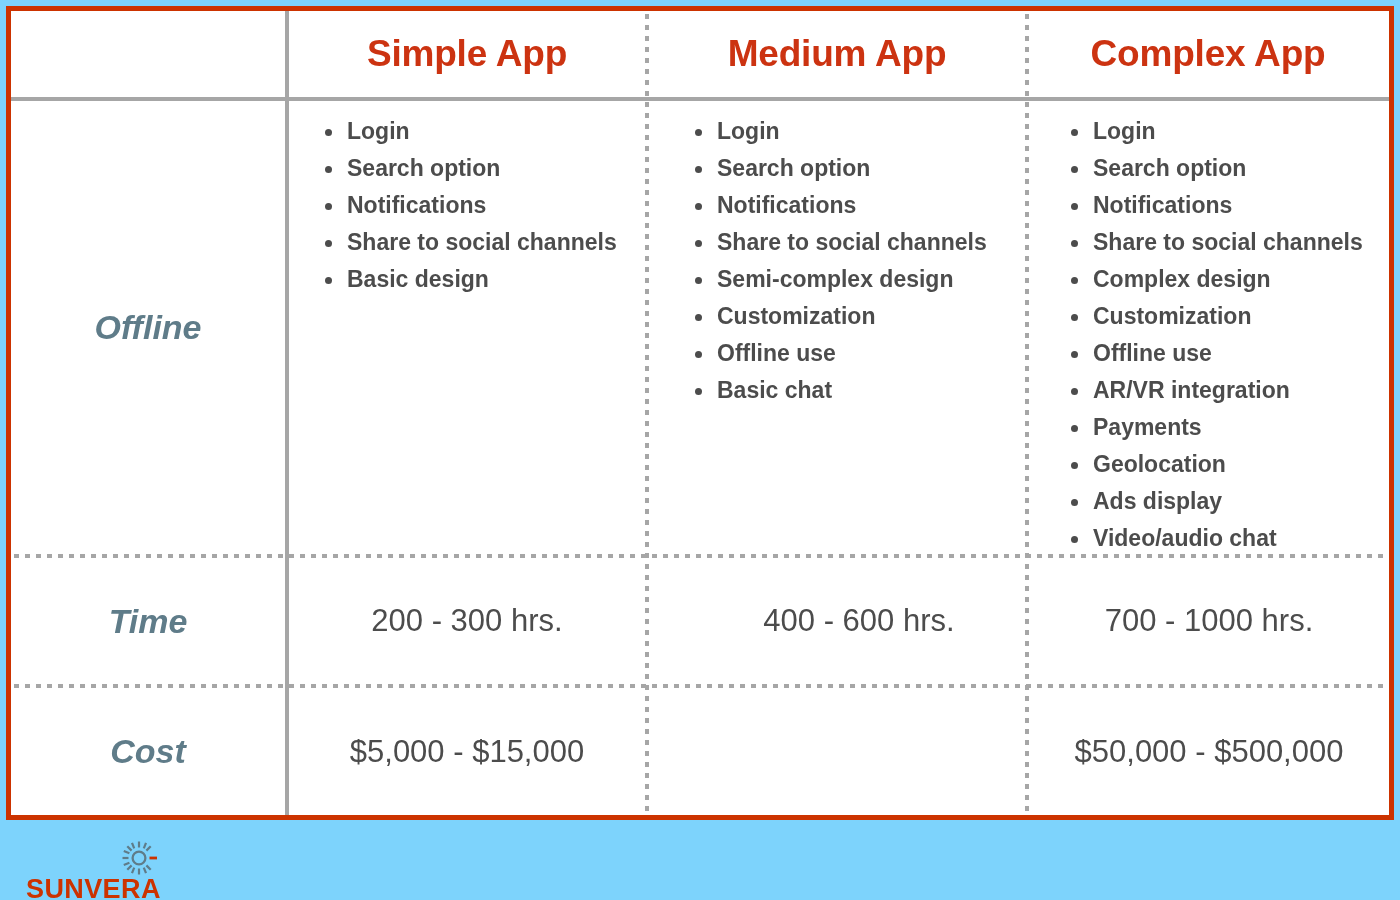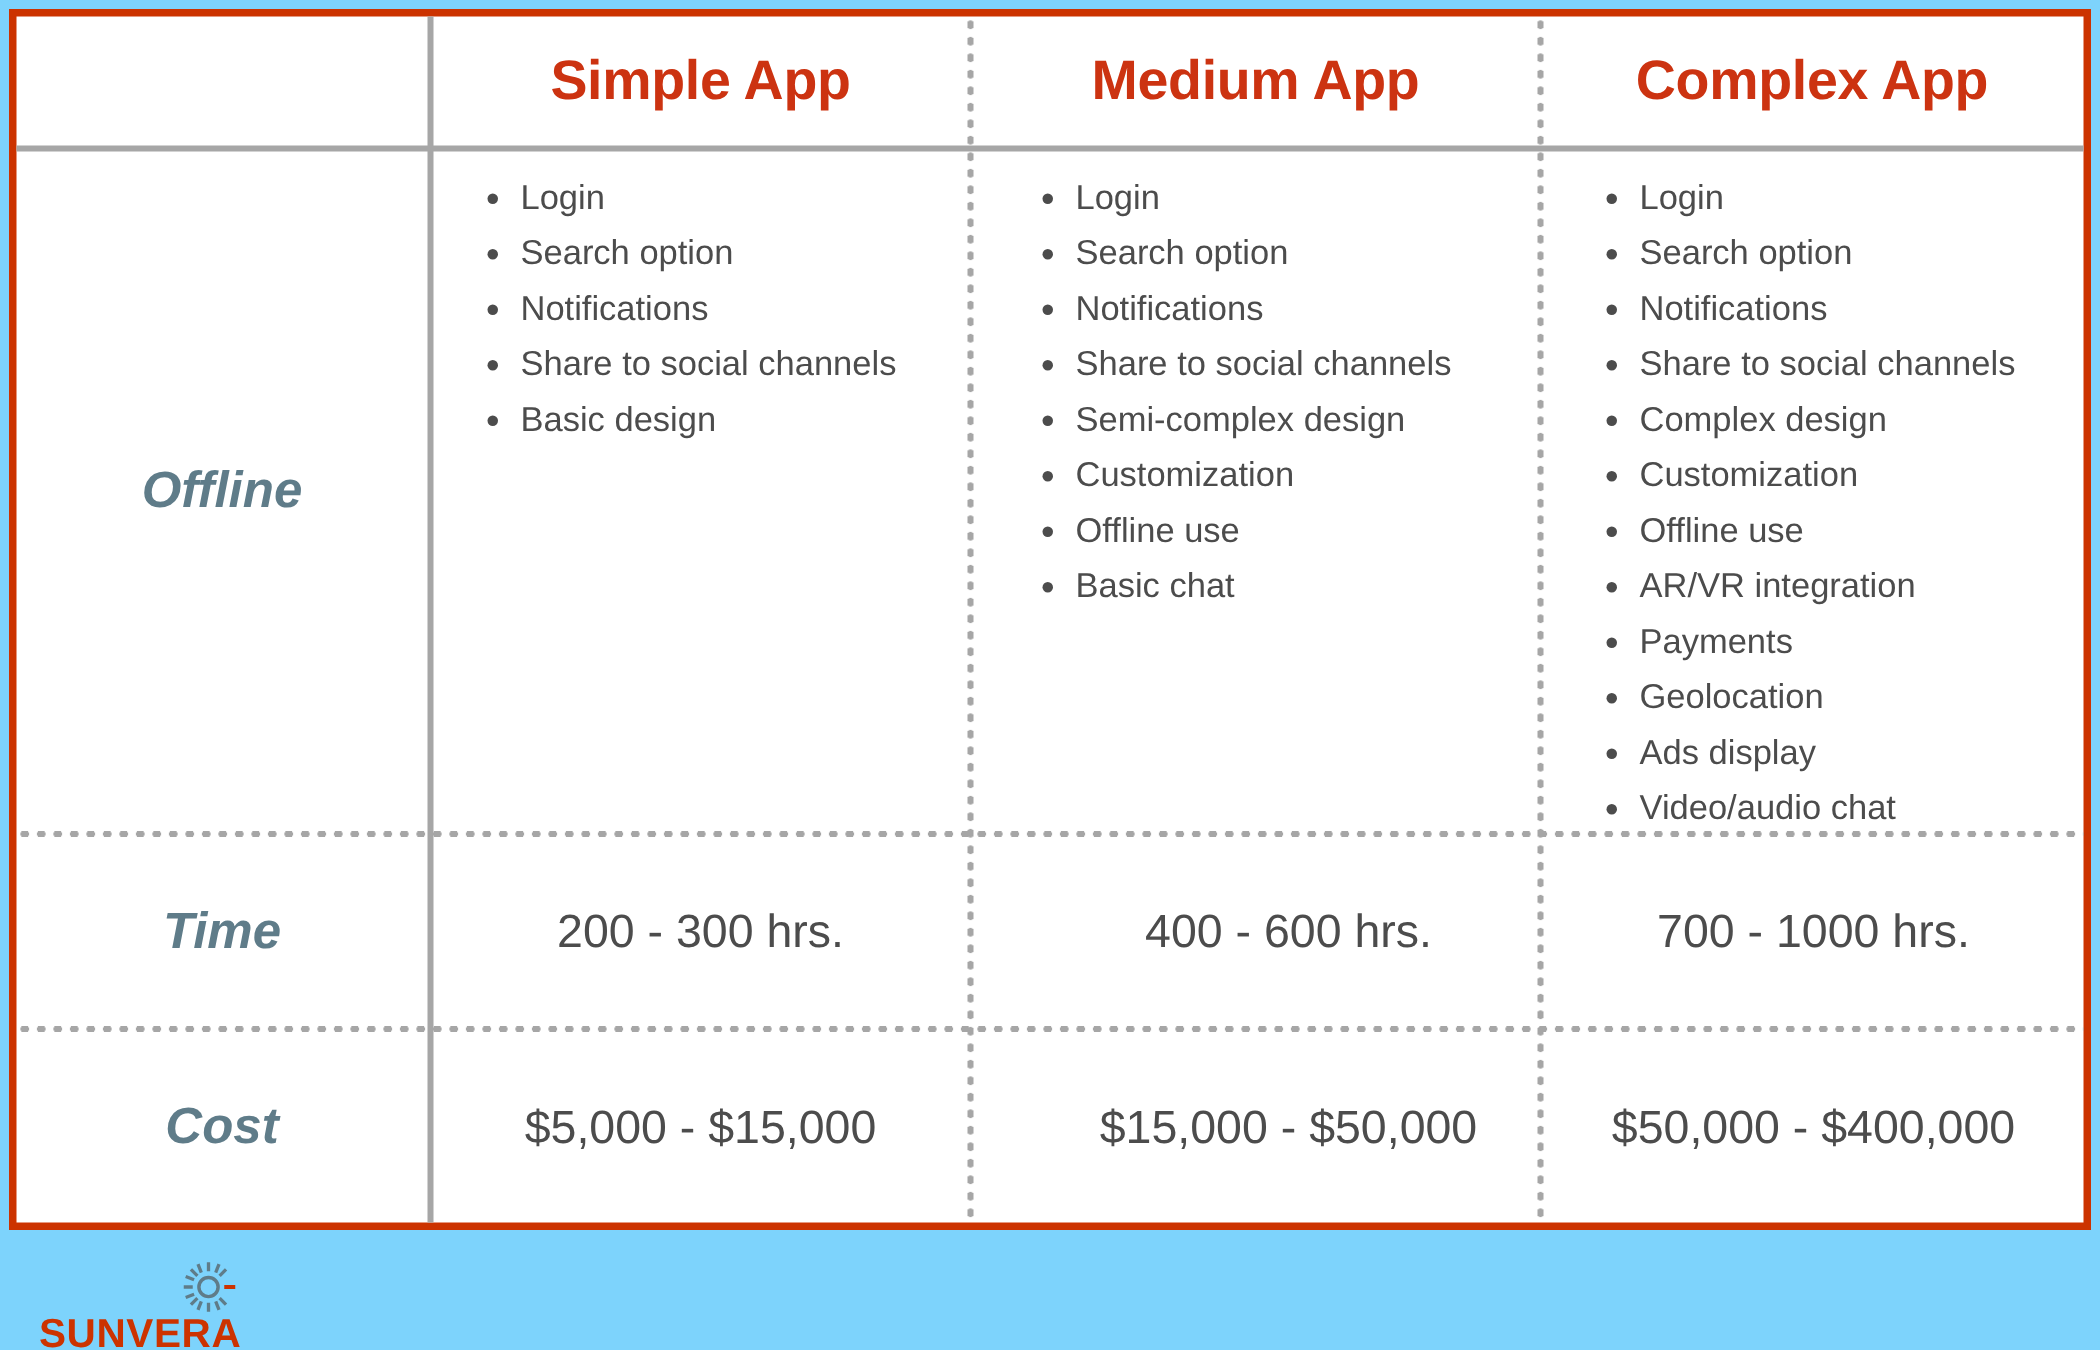--- a/index.html
+++ b/index.html
@@ -141,20 +141,21 @@
     margin: 0;
     padding: 0;
   }
   .feature-list li {
     position: relative;
     color: #4c4c4c;
     font-size: 23px;
     line-height: 37px;
     padding-left: 26px;
     white-space: nowrap;
+    font-weight: bold;
   }
   .feature-list li::before {
     content: "";
     position: absolute;
     left: 4px;
     top: 16px;
     width: 7px;
     height: 7px;
     border-radius: 50%;
     background: #4c4c4c;
@@ -263,22 +264,21 @@
         </ul>
       </div>
 
       <div class="row-label rl-time">Time</div>
       <div class="value-cell vc-time vc-simple">200 - 300 hrs.</div>
       <div class="value-cell vc-time vc-medium">400 - 600 hrs.</div>
       <div class="value-cell vc-time vc-complex">700 - 1000 hrs.</div>
 
       <div class="row-label rl-cost">Cost</div>
       <div class="value-cell vc-cost vc-simple">$5,000 - $15,000</div>
-      <div class="value-cell vc-cost vc-medium">$15,000 - $50,000</div>
-      <div class="value-cell vc-cost vc-complex">$50,000 - $400,000</div>
+      <div class="value-cell vc-cost vc-complex">$50,000 - $500,000</div>
 
     </div>
   </div>
 
   <div class="footer">
     <svg class="sun-icon" viewBox="0 0 36 36">
       <circle cx="18" cy="18" r="6.4" fill="none" stroke="#5f7c89" stroke-width="2.3"></circle>
       <g stroke="#5f7c89" stroke-width="2.2" stroke-linecap="butt">
         <line x1="18" y1="1.5" x2="18" y2="7.5"></line>
         <line x1="18" y1="28.5" x2="18" y2="34.5"></line>

